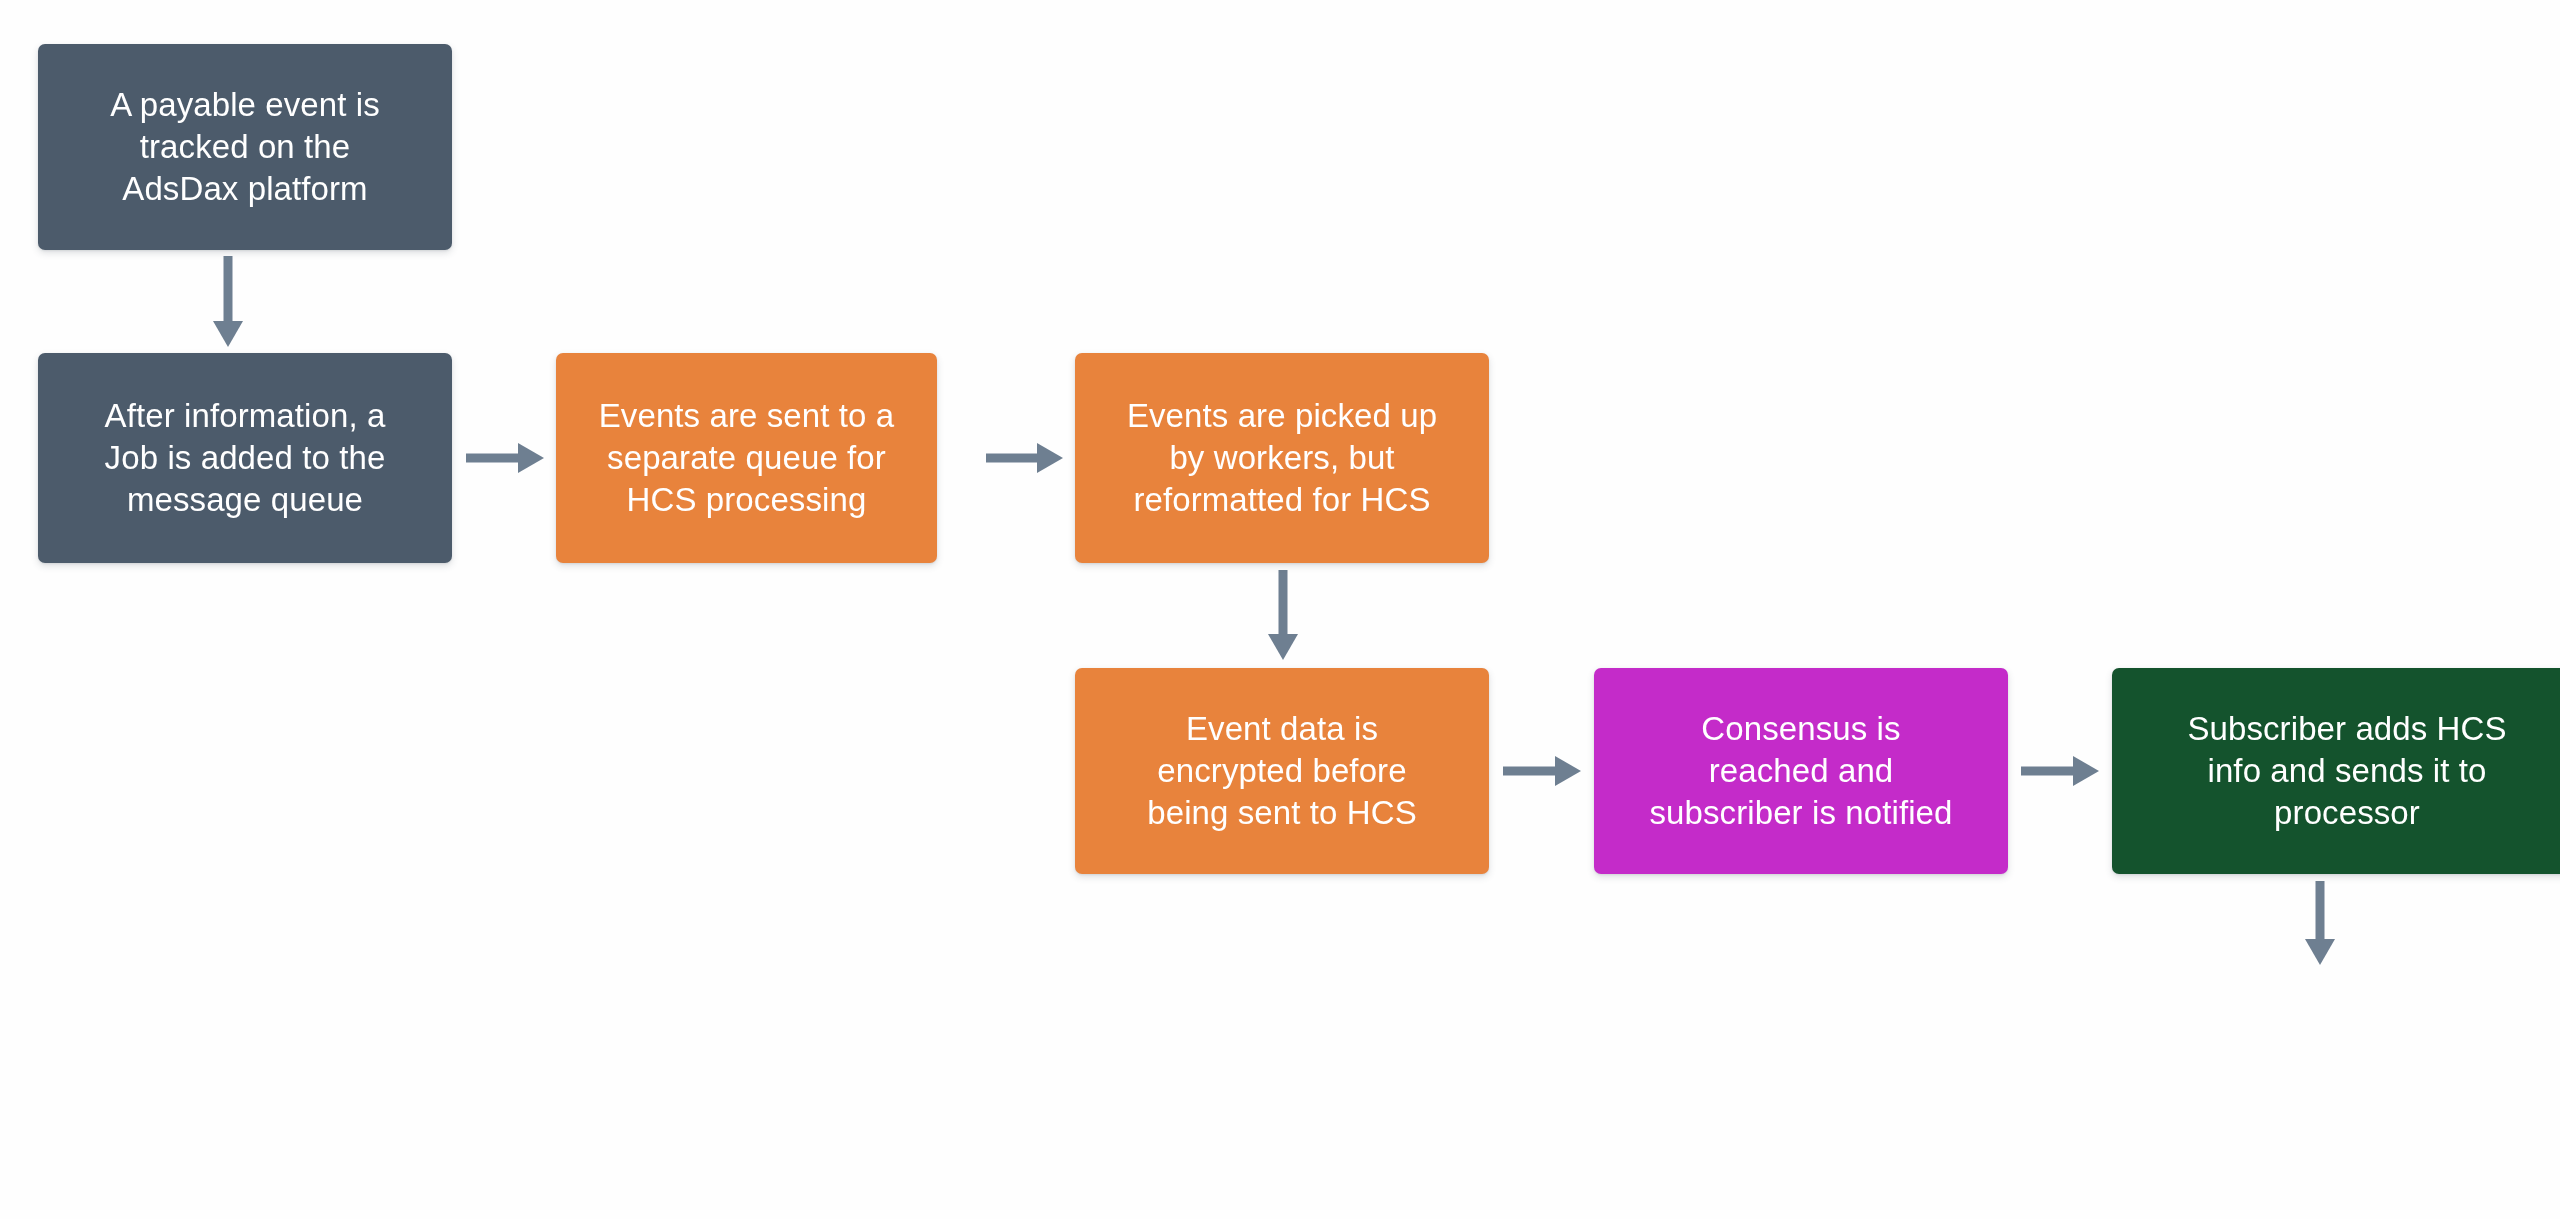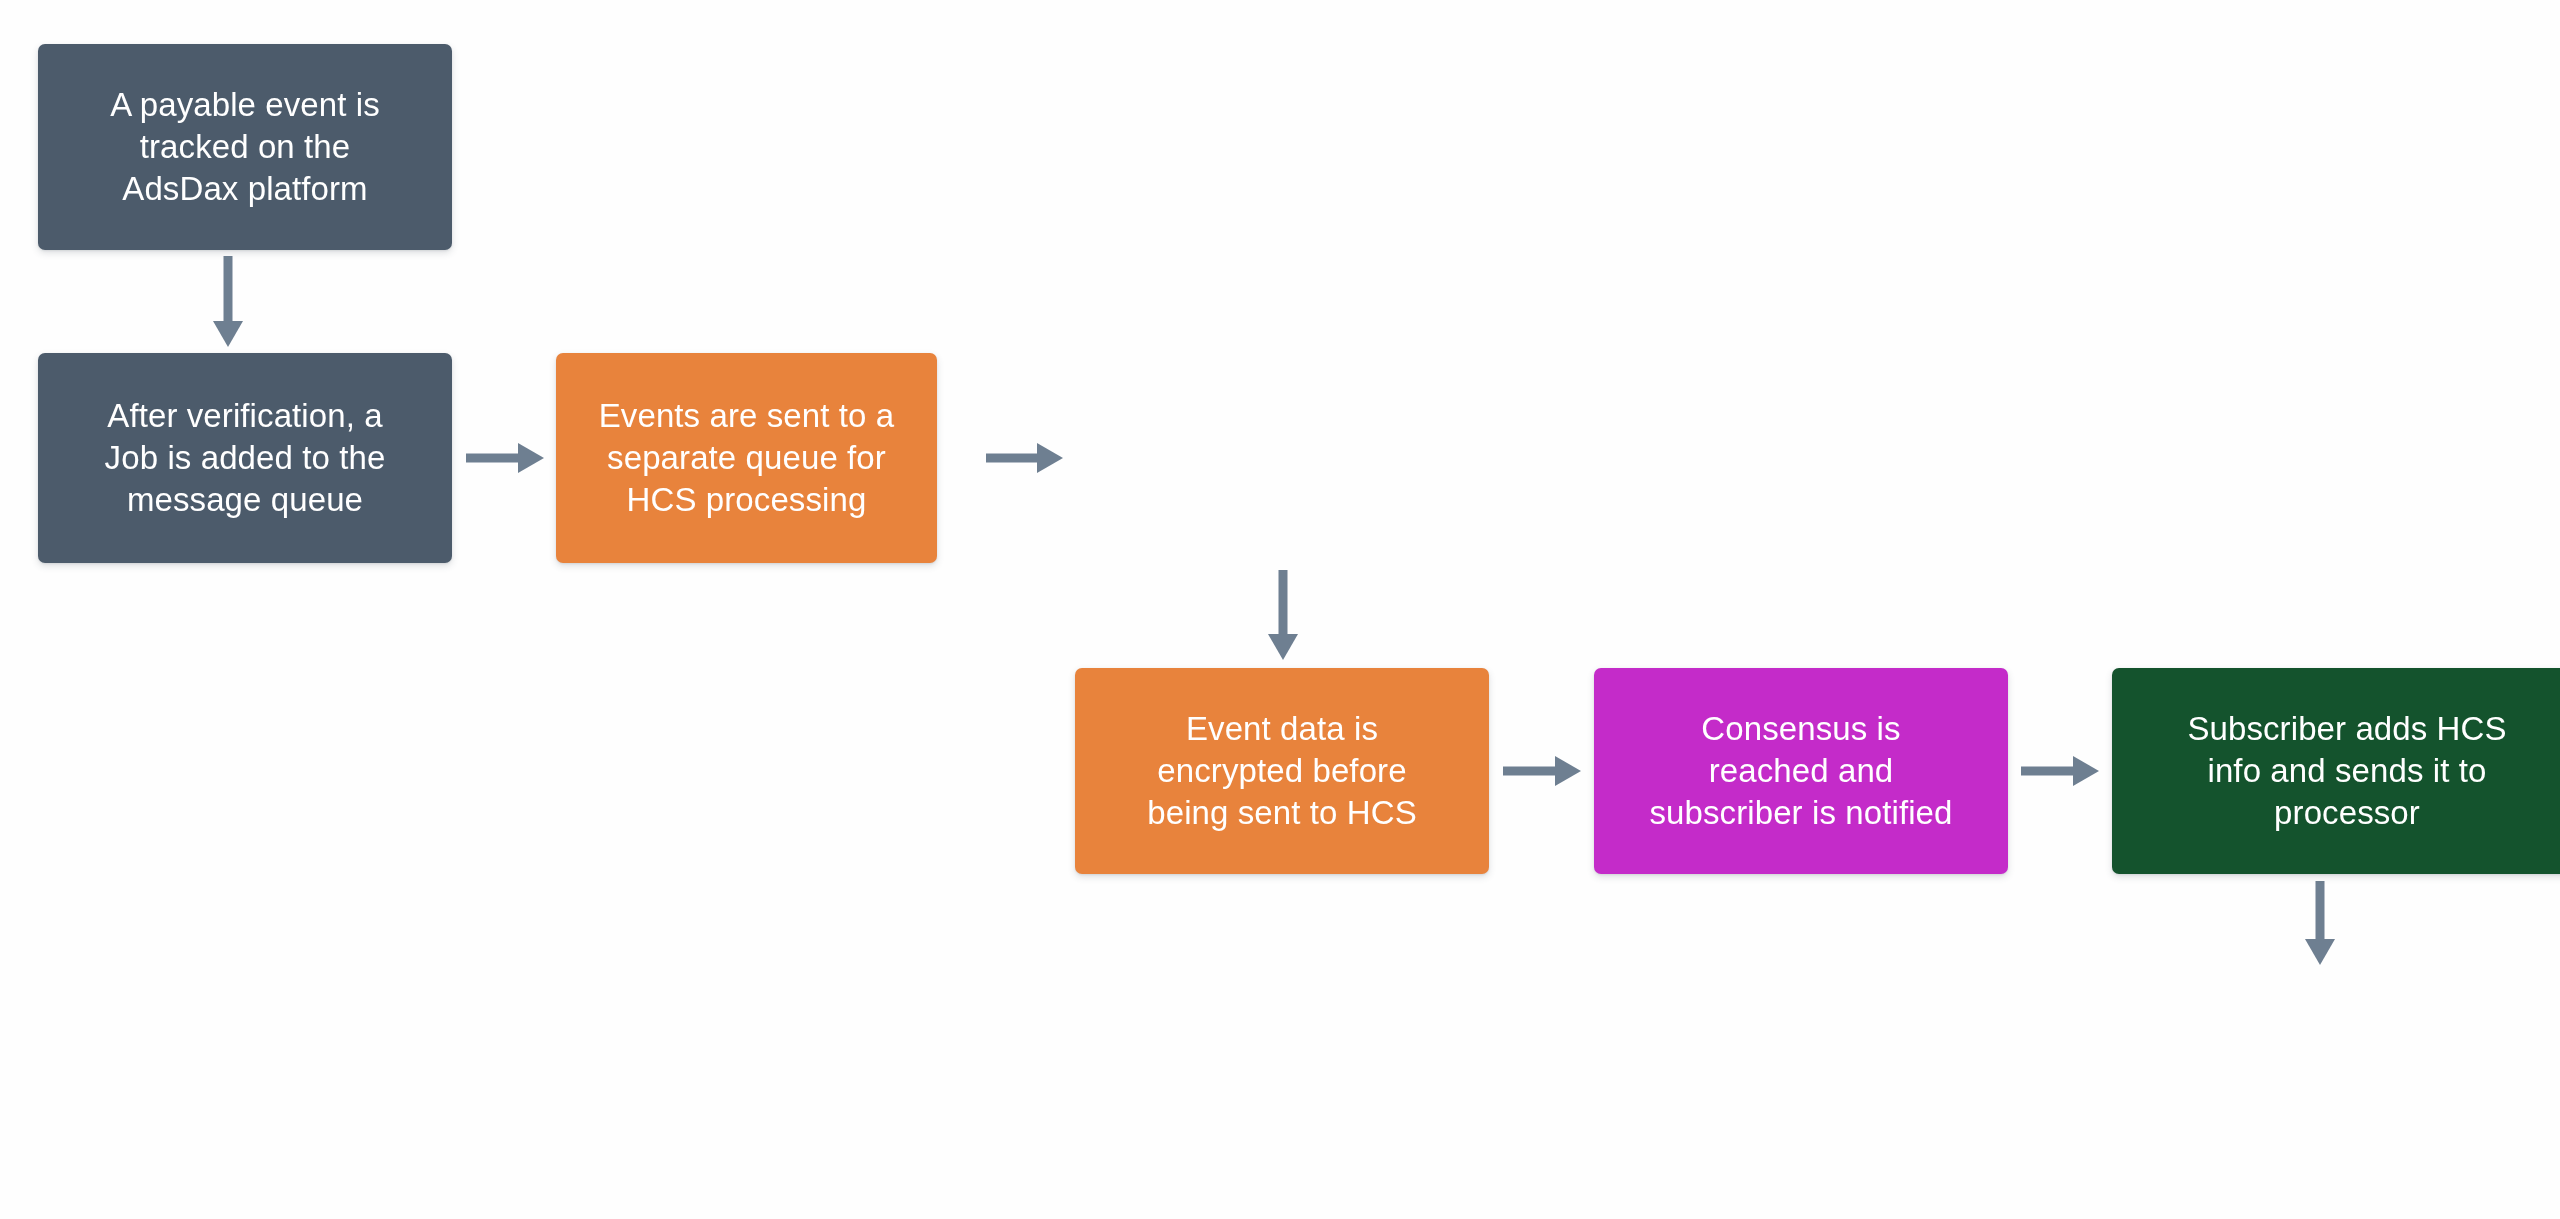--- a/index.html
+++ b/index.html
@@ -96,28 +96,33 @@
         <rect x="10.5" y="0" width="9" height="58" fill="#6e7f91"></rect>
         <polygon points="0,58 30,58 15,84" fill="#6e7f91"></polygon>
       </svg>
     </div>
     <div class="node slate" style="left: 38px; top: 44px; width: 414px; height: 206px; background: rgb(76, 91, 107);">
       <span class="label">A payable event is
 tracked on the
 AdsDax platform</span>
     </div>
     <div class="node slate" style="left: 38px; top: 353px; width: 414px; height: 210px; background: rgb(76, 91, 107);">
-      <span class="label">After verification, a
+      <span class="label">After information, a
 Job is added to the
 message queue</span>
     </div>
     <div class="node orange" style="left: 556px; top: 353px; width: 381px; height: 210px; background: rgb(232, 131, 60);">
       <span class="label">Events are sent to a
 separate queue for
 HCS processing</span>
+    </div>
+    <div class="node orange" style="left: 1075px; top: 353px; width: 414px; height: 210px; background: rgb(232, 131, 60);">
+      <span class="label">Events are picked up
+by workers, but
+reformatted for HCS</span>
     </div>
     <div class="node orange" style="left: 1075px; top: 668px; width: 414px; height: 206px; background: rgb(232, 131, 60);">
       <span class="label">Event data is
 encrypted before
 being sent to HCS</span>
     </div>
     <div class="node magenta" style="left: 1594px; top: 668px; width: 414px; height: 206px; background: rgb(196, 43, 201);">
       <span class="label">Consensus is
 reached and
 subscriber is notified</span>

